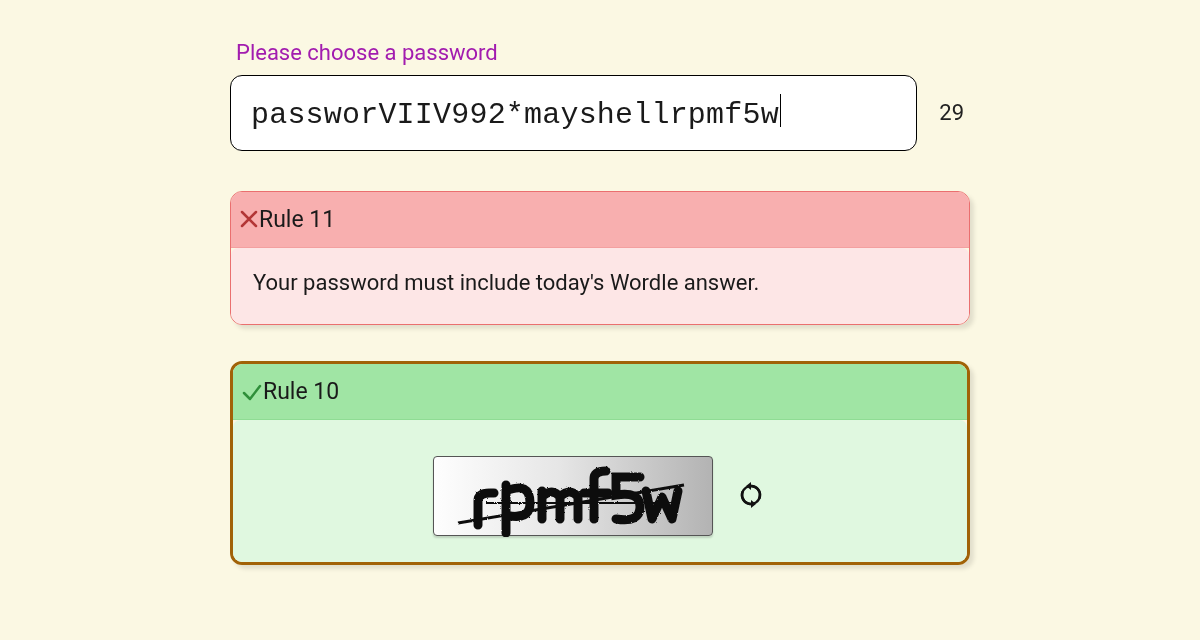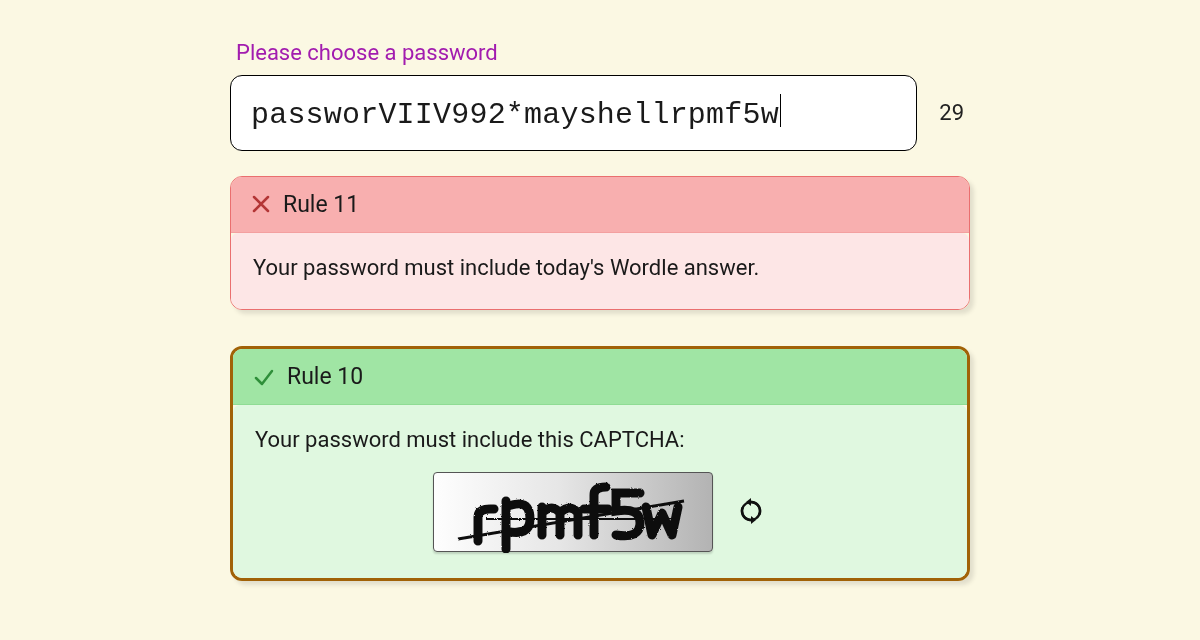--- a/index.html
+++ b/index.html
@@ -19,21 +19,21 @@
   }
   .label {
     font-size: 22px;
     color: #a21caf;
     margin: 0 0 10px 6px;
   }
   .input-row {
     display: flex;
     align-items: center;
     gap: 22px;
-    margin-bottom: 25px;
+    margin-bottom: 40px;
   }
   .password-box {
     flex: 1;
     background: #fff;
     border: 1px solid #000;
     border-radius: 12px;
     padding: 18px 20px 17px 20px;
     font-family: "SFMono-Regular", Consolas, "Liberation Mono", Menlo, monospace;
     font-size: 30px;
     letter-spacing: 0.2px;
@@ -64,22 +64,21 @@
   }
   .rule.fail {
     border: 1px solid #ea6f6f;
   }
   .rule.pass {
     border: 3px solid #a16207;
   }
   .rule-head {
     display: flex;
     align-items: center;
-    gap: 12px;
-    padding: 14px 20px;
+    padding: 14px 8px;
     font-size: 23px;
   }
   .rule.fail .rule-head {
     background: #f8afaf;
     border-bottom: 1px solid #f3a0a0;
   }
   .rule.pass .rule-head {
     background: #a0e5a4;
     border-bottom: 1px solid #8fdc94;
   }
@@ -149,21 +148,20 @@
   <div class="rule pass">
     <div class="rule-head">
       <span class="icon">
         <svg width="22" height="22" viewBox="0 0 22 22">
           <path d="M3 12 L9 18 L19 5" stroke="#2f8f3a" stroke-width="2.5" stroke-linecap="round" stroke-linejoin="round" fill="none"></path>
         </svg>
       </span>
       <span>Rule 10</span>
     </div>
     <div class="rule-body">
-      <div>Your password must include this CAPTCHA:</div>
       <div class="captcha-row">
         <div class="captcha-img">
           <svg width="280" height="80" viewBox="0 0 280 80">
             <defs>
               <filter id="rough">
                 <feTurbulence type="fractalNoise" baseFrequency="0.9" numOctaves="2" result="noise"></feTurbulence>
                 <feDisplacementMap in="SourceGraphic" in2="noise" scale="2.2"></feDisplacementMap>
               </filter>
             </defs>
             <g filter="url(#rough)">

